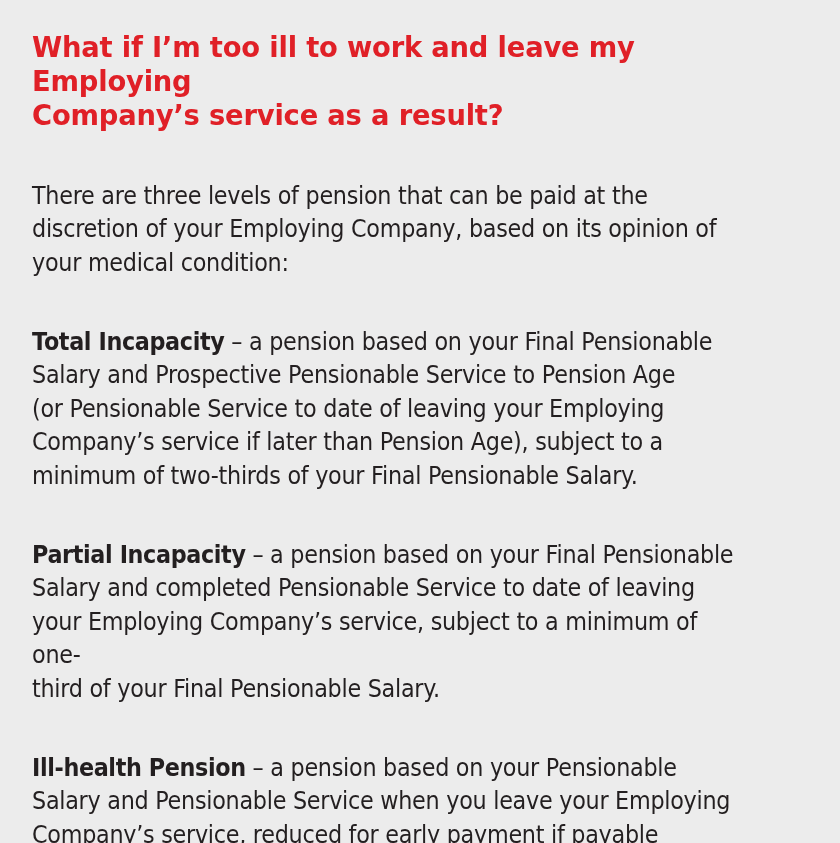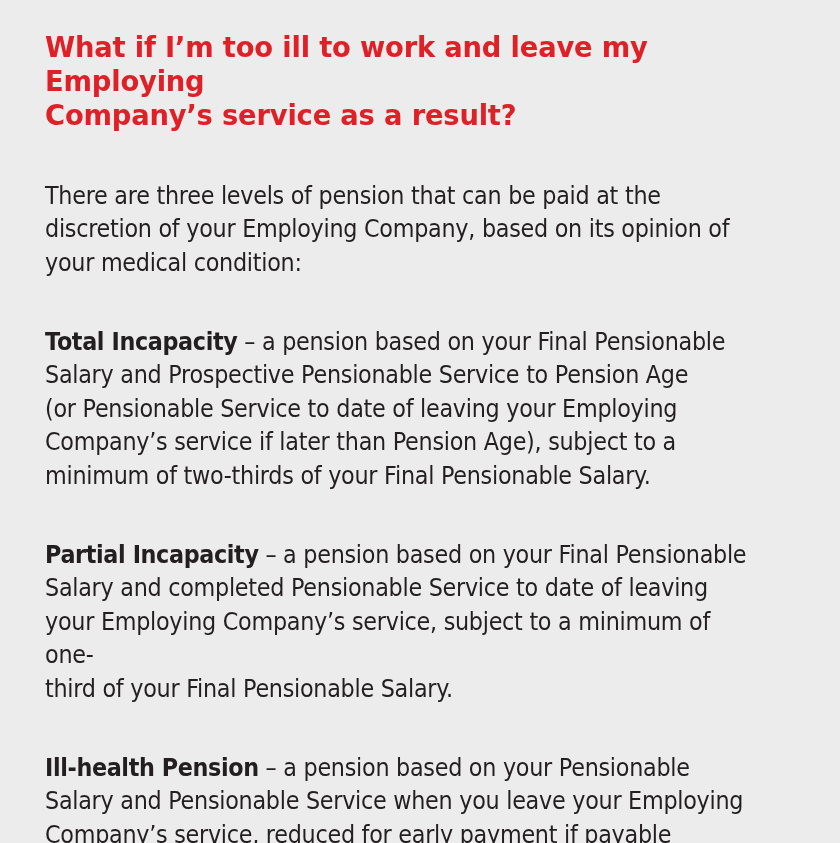--- a/index.html
+++ b/index.html
@@ -12,21 +12,21 @@
     height: 843px;
     background: #ececec;
     font-family: "Liberation Sans", sans-serif;
     overflow: hidden;
   }
   .page {
     width: 840px;
     height: 843px;
     background: #ececec;
     box-sizing: border-box;
-    padding: 31px 37px 0 45px;
+    padding: 31px 37px 0 32px;
     position: relative;
   }
   .heading {
     color: #e02027;
     font-family: "DejaVu Sans", sans-serif;
     font-weight: bold;
     font-size: 28.5px;
     line-height: 34px;
     letter-spacing: -0.2px;
     margin: 0 0 13px 0;

